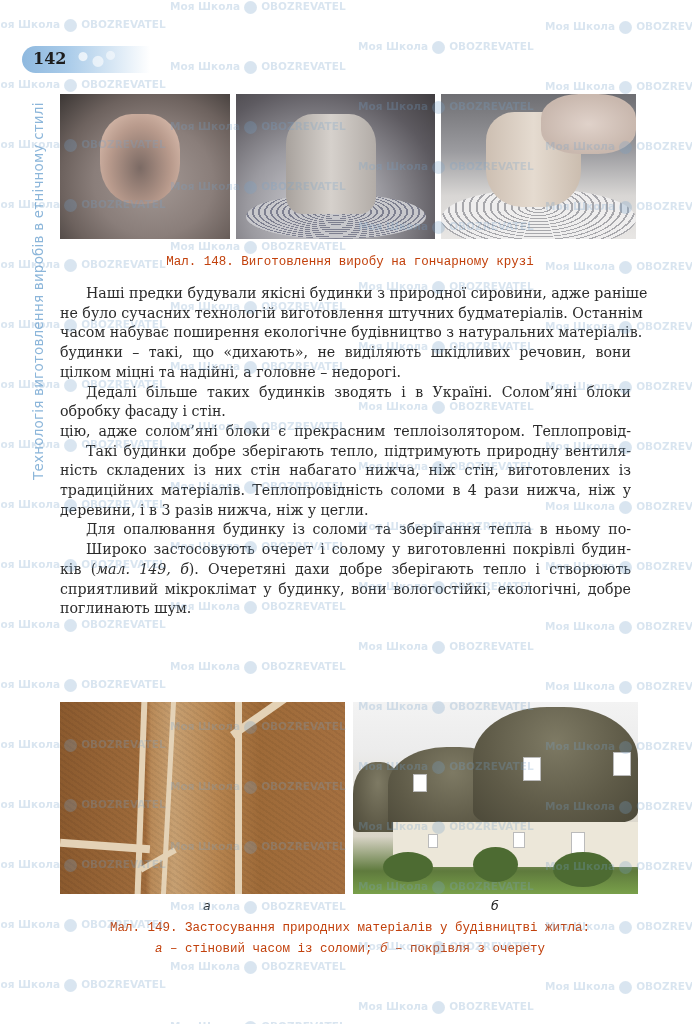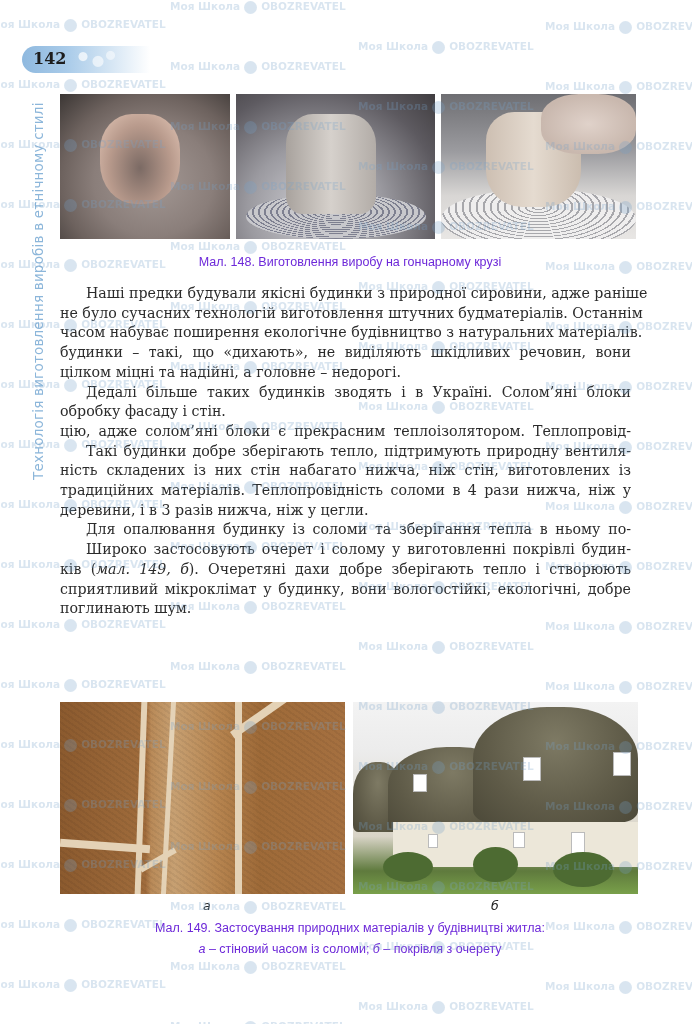--- a/index.html
+++ b/index.html
@@ -54,22 +54,22 @@
         repeating-linear-gradient(35deg, rgba(0,0,0,0.05) 0 2px, transparent 2px 5px),
         linear-gradient(90deg, #8b5a2e 0%, #a06c3c 30%, #b98a58 32%, #c7a072 40%, #b78550 55%, #9e6a38 70%, #a57040 100%); }
     .straw .beam { position:absolute; background:#e4d2b6; }
     .houses { width: 285px; height: 192px; margin-left: 8px; background: linear-gradient(180deg, #f3f3f3 0%, #ececec 25%, #e3e0d8 50%, #d9d4c7 70%, #5f7a3d 88%, #79a04a 100%); }
     .houses .roof { position:absolute; border-radius: 45% 45% 10% 10%; background: radial-gradient(ellipse at 50% 30%, #7e7a64 0%, #5f5b48 60%, #4c4939 100%); }
     .houses .wall { position:absolute; background: #ece7d9; }
     .houses .window { position:absolute; background: #ffffff; border: 1px solid #bbb; }
     .houses .bush { position:absolute; border-radius:50%; background: #4d6b32; }
 
     .caption {
-      position: absolute; font-family: Liberation Sans, sans-serif;
-      font-size: 12.5px; color: #6d28d9; text-align: center;
+      position: absolute; font-family: Liberation Mono, monospace;
+      font-size: 12.5px; color: #c2410c; text-align: center;
     }
     .sub-label { position:absolute; font-family: "DejaVu Sans", sans-serif; font-style: italic; font-size: 12.5px; color:#222; }
 
     .body-text {
       position: absolute; left: 60px; top: 284px; width: 571px;
       font-size: 14.2px; line-height: 19.7px; color: #2b2b2b; text-align: justify;
     }
     .body-text p { text-indent: 26px; }
     .line { display:block; text-align: justify; text-align-last: justify; white-space: nowrap; }
     .line.last { text-align-last: left; }

